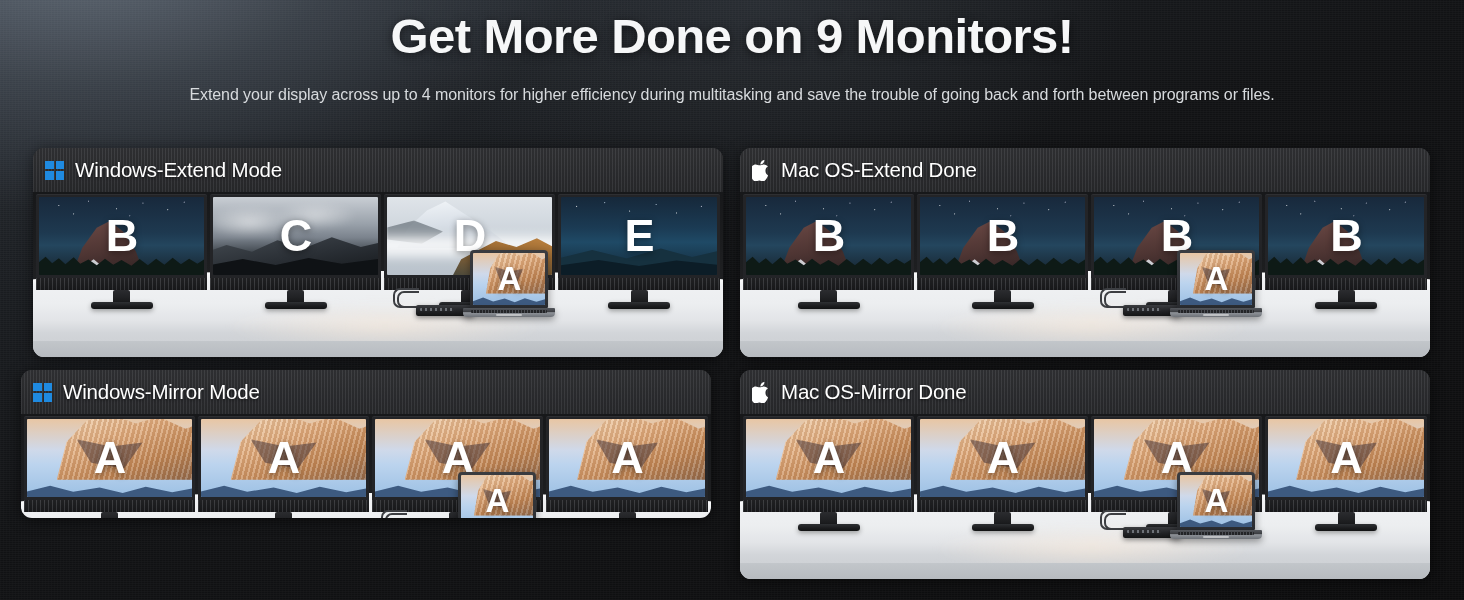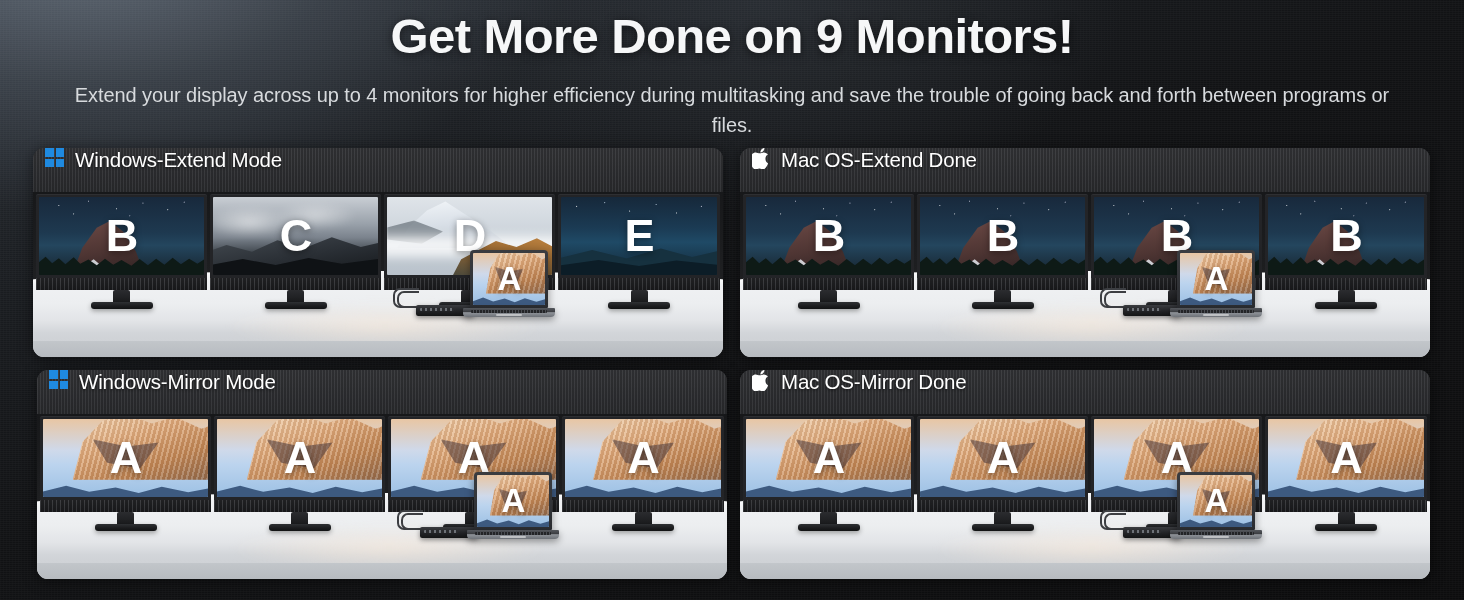--- a/index.html
+++ b/index.html
@@ -31,40 +31,40 @@
   .headline {
     position: absolute; top: 8px; left: 0; width: 1464px;
     text-align: center;
     font-size: 49px; font-weight: bold; color: #f6f7f8;
     letter-spacing: -0.6px;
     text-shadow: 0 2px 10px rgba(0,0,0,.55);
   }
   .subtitle {
     position: absolute; top: 80px; left: 50%; transform: translateX(-50%);
     width: 1356px; text-align: center;
-    font-size: 20px; line-height: 30px; color: #d7dadd;
+    font-size: 16px; line-height: 30px; color: #d7dadd;
     letter-spacing: -0.1px;
   }
 
   
   .panel {
     position: absolute;
     border-radius: 11px;
     overflow: hidden;
     background: #2a2b2d;
     box-shadow: 0 2px 14px rgba(0,0,0,.5);
   }
   .p-tl { left: 33px;  top: 148px; width: 690px; height: 209px; }
   .p-tr { left: 740px; top: 148px; width: 690px; height: 209px; }
-  .p-bl { left: 37px;  top: 370px; width: 690px; height: 209px; }
+  .p-bl { left: 21px;  top: 370px; width: 690px; height: 148px; }
   .p-br { left: 740px; top: 370px; width: 690px; height: 209px; }
 
   .panel-head {
     position: relative; height: 44px;
-    display: flex; gap: 11px;
+    display: flex; align-items: center; gap: 11px;
     padding-left: 12px;
     background:
       repeating-linear-gradient(90deg, rgba(255,255,255,.045) 0 1px, rgba(0,0,0,.16) 1px 3px),
       linear-gradient(180deg, #36373a 0%, #2c2d30 100%);
   }
   .head-label {
     font-size: 20.5px; color: #ffffff; letter-spacing: -0.2px;
     text-shadow: 0 1px 3px rgba(0,0,0,.6);
   }
 

